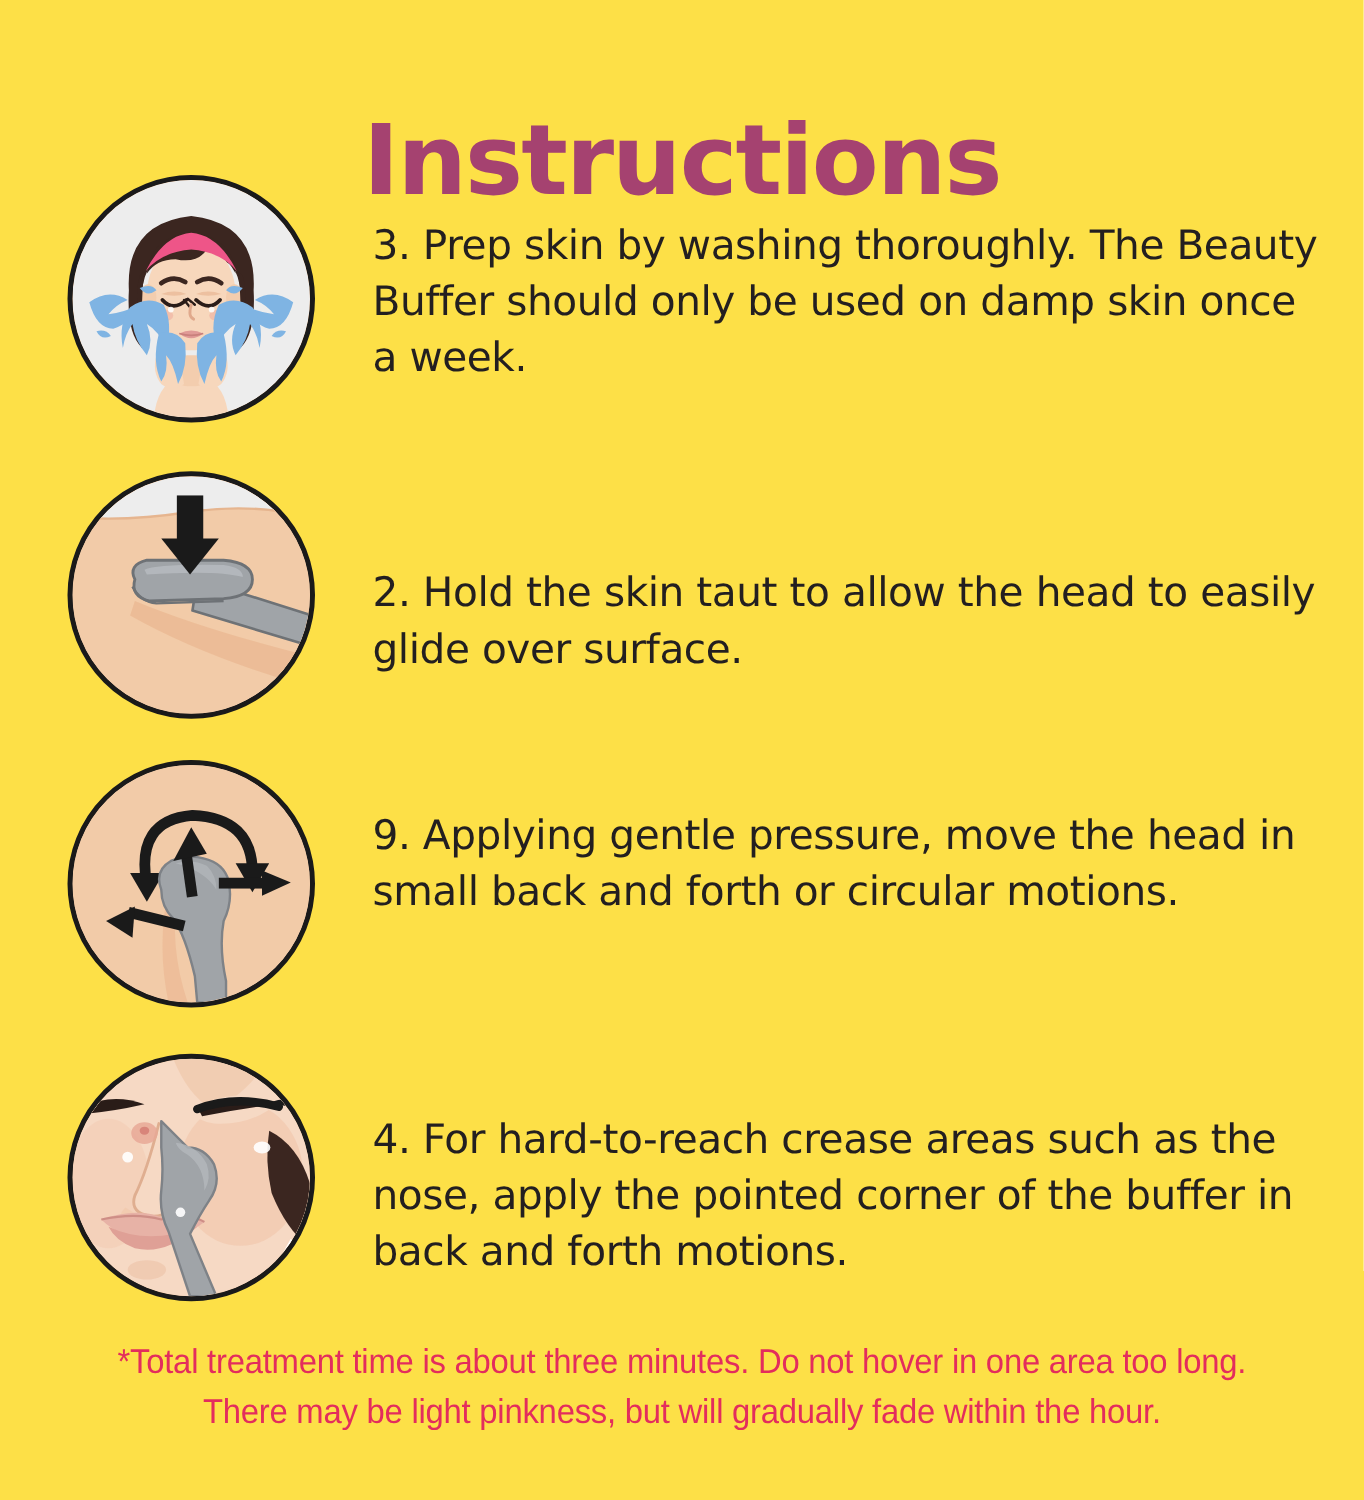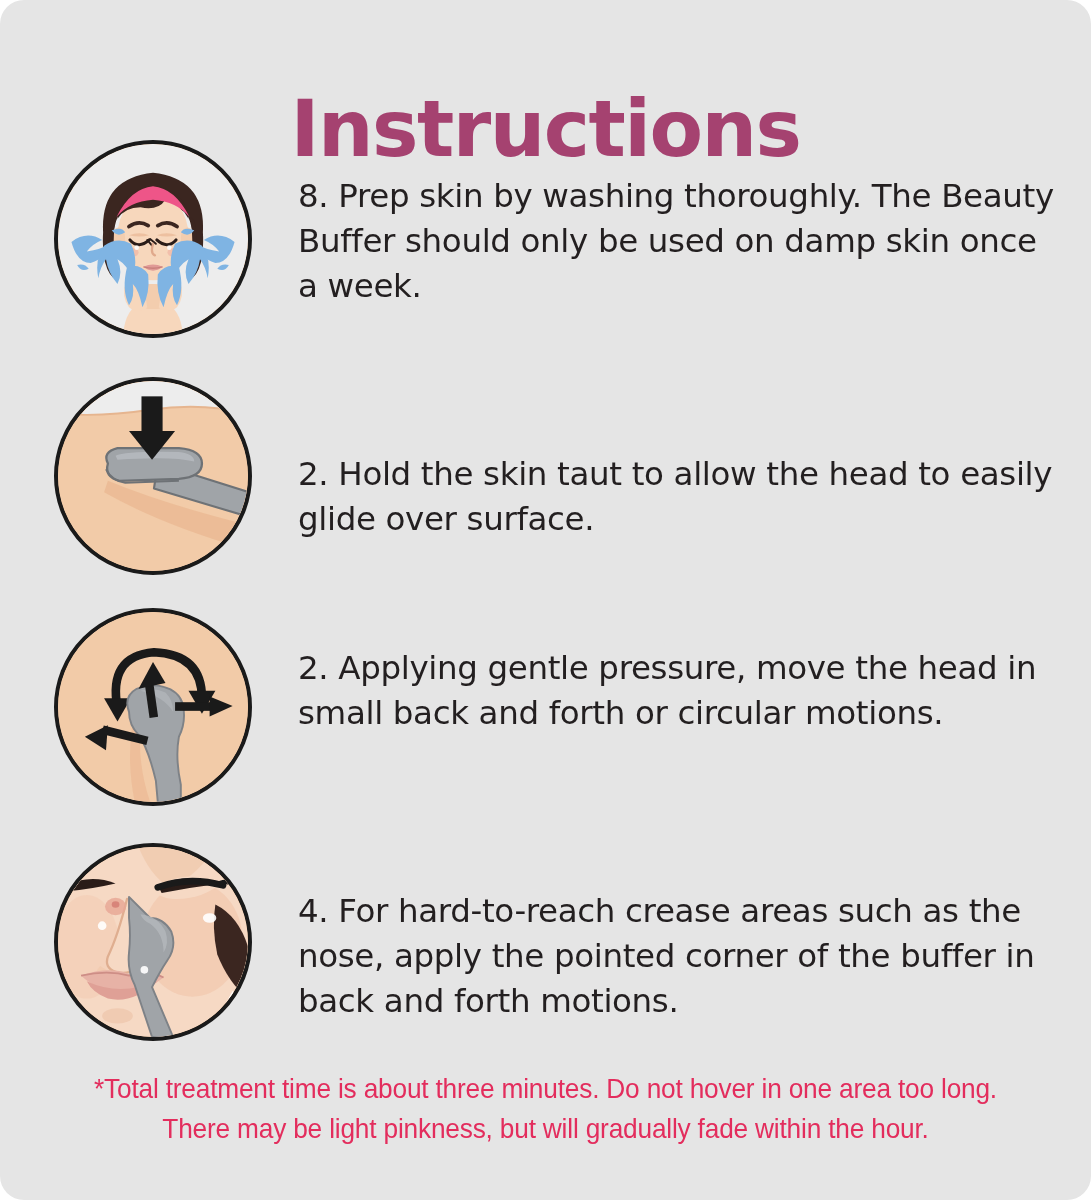--- a/index.html
+++ b/index.html
@@ -14,22 +14,21 @@
     position: relative;
     overflow: hidden;
     font-family: "Liberation Sans", sans-serif;
     -webkit-font-smoothing: antialiased;
   }
 
   #page {
     position: relative;
     width: 1091px;
     height: 1200px;
-    background: #e5e5e5;
-    border-radius: 24px;
+    background: #fde047;
   }
 
   
   .page-title {
     position: absolute;
     left: 0;
     top: 38px;
     width: 1091px;
     text-align: center;
     font-family: "DejaVu Sans", sans-serif;
@@ -181,21 +180,21 @@
                 <path d="M178 126 q-8 -2 -12 4 q8 4 12 -4Z"></path>
                 <path d="M142 90 q-10 -4 -14 2 q8 6 14 -2Z"></path>
               </g>
 
               <circle cx="82" cy="108" r="2.4" fill="#ffffff" opacity=".85"></circle>
               <circle cx="116" cy="108" r="2.4" fill="#ffffff" opacity=".85"></circle>
             </g>
           </svg>
         </div>
       </div>
-      <div class="step-text">8. Prep skin by washing thoroughly. The Beauty Buffer should only be used on damp skin once a week.</div>
+      <div class="step-text">3. Prep skin by washing thoroughly. The Beauty Buffer should only be used on damp skin once a week.</div>
     </div>
 
     <div class="step-row s2">
       <div class="step-figure">
         <div class="ill">
           <svg viewBox="0 0 198 198" xmlns="http://www.w3.org/2000/svg">
             <defs>
                 <clipPath id="c2">
                   <circle cx="99" cy="99" r="99"></circle>
                 </clipPath>
@@ -258,21 +257,21 @@
               </g>
 
               <g fill="#1a1a1a">
                 <rect x="46" y="124" width="48" height="9" transform="rotate(14 70 128)"></rect>
                 <path d="M52 118 L50 144 L28 130 Z"></path>
               </g>
             </g>
           </svg>
         </div>
       </div>
-      <div class="step-text">2. Applying gentle pressure, move the head in small back and forth or circular motions.</div>
+      <div class="step-text">9. Applying gentle pressure, move the head in small back and forth or circular motions.</div>
     </div>
 
     <div class="step-row s4">
       <div class="step-figure">
         <div class="ill">
           <svg viewBox="0 0 198 198" xmlns="http://www.w3.org/2000/svg">
             <defs>
                 <clipPath id="c4">
                   <circle cx="99" cy="99" r="99"></circle>
                 </clipPath>

